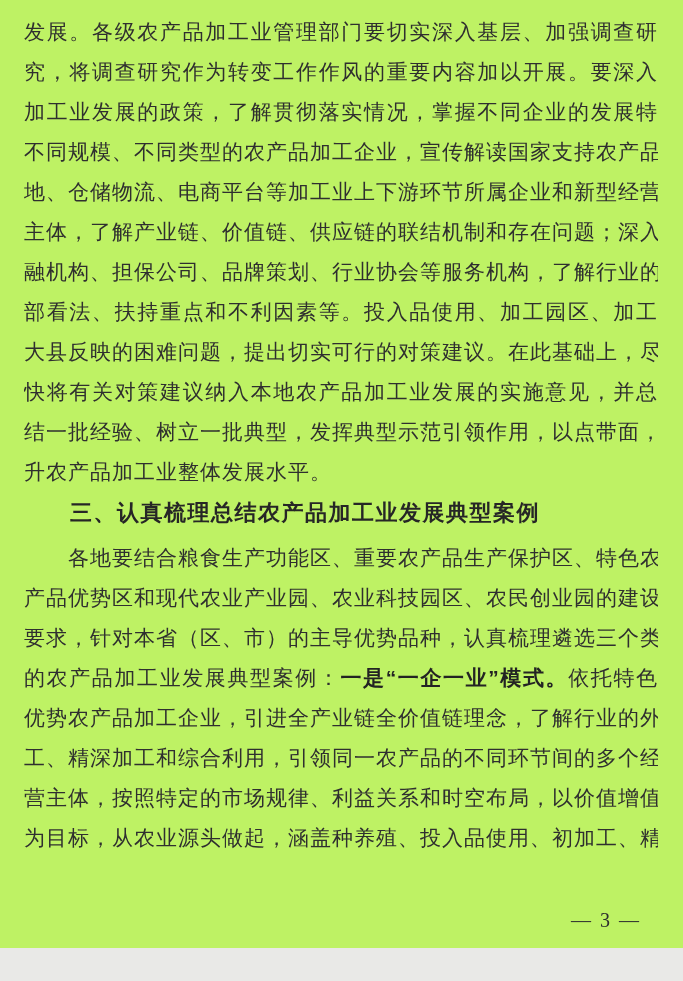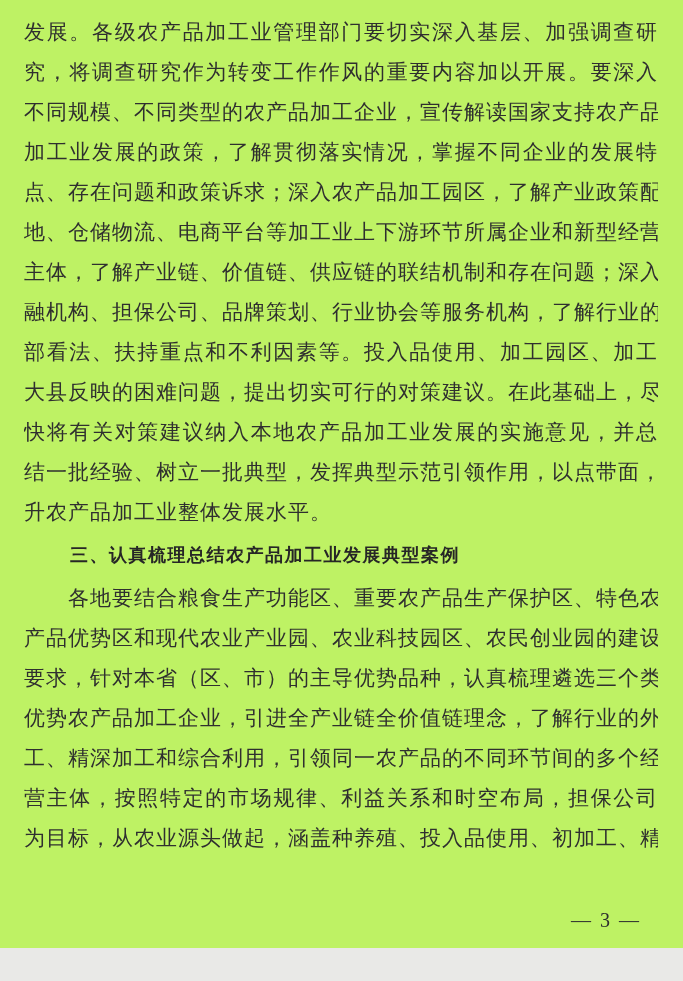--- a/index.html
+++ b/index.html
@@ -34,24 +34,24 @@
     text-align-last: left;
   }
   .line.first-indent {
     text-indent: 44px;
   }
   .heading {
     margin: 0;
     height: 46px;
     line-height: 46px;
     padding-left: 46px;
-    font-size: 18px;
+    font-size: 22px;
     letter-spacing: 1.5px;
     font-weight: 700;
-    font-family: Liberation Serif, serif;
+    font-family: Liberation Mono, monospace;
     color: #262626;
   }
   .bold-run {
     font-weight: 700;
     font-family: "Liberation Sans", "DejaVu Sans", sans-serif;
     color: #232323;
   }
   .footer {
     position: absolute;
     right: 42px;
@@ -63,40 +63,40 @@
   }
 </style>
 </head>
 <body>
 
 <div class="page">
 
   <div class="body-text">
     <div class="line">发展。各级农产品加工业管理部门要切实深入基层、加强调查研</div>
     <div class="line">究，将调查研究作为转变工作作风的重要内容加以开展。要深入</div>
+    <div class="line">加工业发展的政策，了解贯彻落实情况，掌握不同企业的发展特</div>
     <div class="line">不同规模、不同类型的农产品加工企业，宣传解读国家支持农产品</div>
-    <div class="line">加工业发展的政策，了解贯彻落实情况，掌握不同企业的发展特</div>
-    <div class="line">点、存在问题和政策诉求；深入农产品加工园区，了解产业政策配</div>
     <div class="line">地、仓储物流、电商平台等加工业上下游环节所属企业和新型经营</div>
     <div class="line">主体，了解产业链、价值链、供应链的联结机制和存在问题；深入金</div>
     <div class="line">融机构、担保公司、品牌策划、行业协会等服务机构，了解行业的外</div>
     <div class="line">部看法、扶持重点和不利因素等。投入品使用、加工园区、加工</div>
     <div class="line">大县反映的困难问题，提出切实可行的对策建议。在此基础上，尽</div>
     <div class="line">快将有关对策建议纳入本地农产品加工业发展的实施意见，并总</div>
     <div class="line">结一批经验、树立一批典型，发挥典型示范引领作用，以点带面，提</div>
     <div class="line last">升农产品加工业整体发展水平。</div>
   </div>
 
   <h2 class="heading">三、认真梳理总结农产品加工业发展典型案例</h2>
 
   <div class="body-text">
     <div class="line first-indent">各地要结合粮食生产功能区、重要农产品生产保护区、特色农</div>
     <div class="line">产品优势区和现代农业产业园、农业科技园区、农民创业园的建设</div>
     <div class="line">要求，针对本省（区、市）的主导优势品种，认真梳理遴选三个类型</div>
+    <div class="line"><span>的农产品加工业发展典型案例：</span><span class="bold-run">一是“一企一业”模式。</span><span>依托特色</span></div>
     <div class="line">优势农产品加工企业，引进全产业链全价值链理念，了解行业的外</div>
     <div class="line">工、精深加工和综合利用，引领同一农产品的不同环节间的多个经</div>
-    <div class="line">营主体，按照特定的市场规律、利益关系和时空布局，担保公司</div>
+    <div class="line">营主体，按照特定的市场规律、利益关系和时空布局，以价值增值</div>
     <div class="line">为目标，从农业源头做起，涵盖种养殖、投入品使用、初加工、精深</div>
   </div>
 
   <div class="footer">— 3 —</div>
 
 </div>
 
 </body></html>

